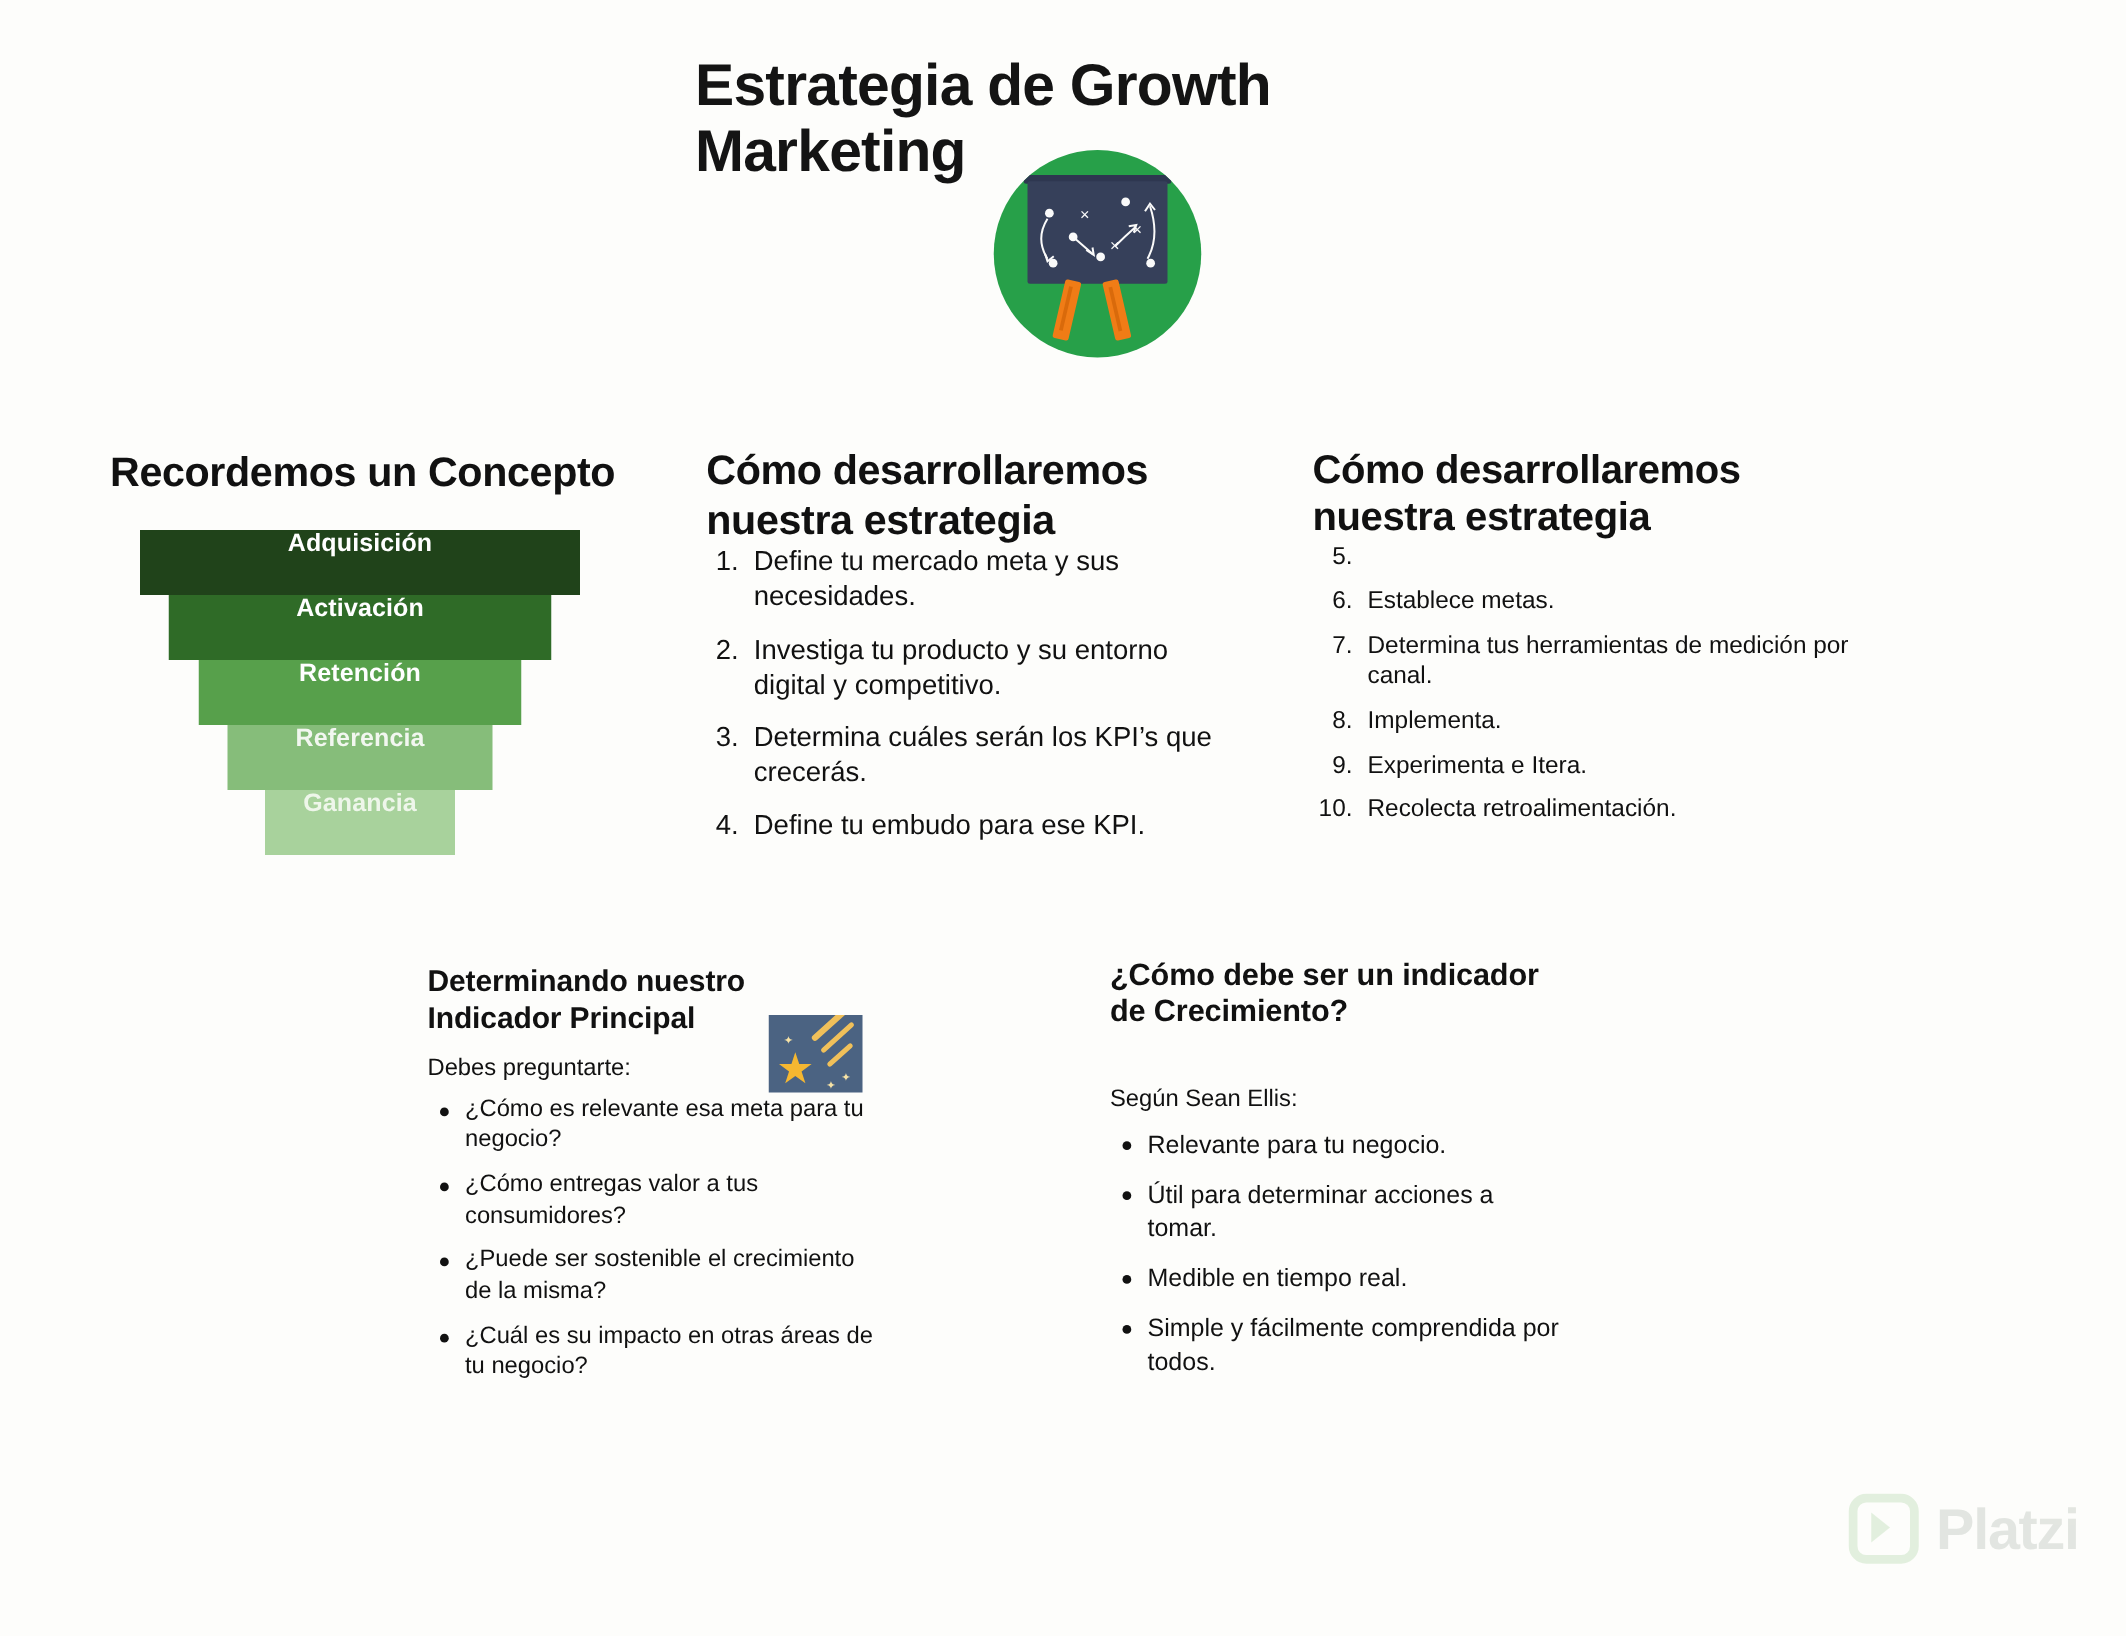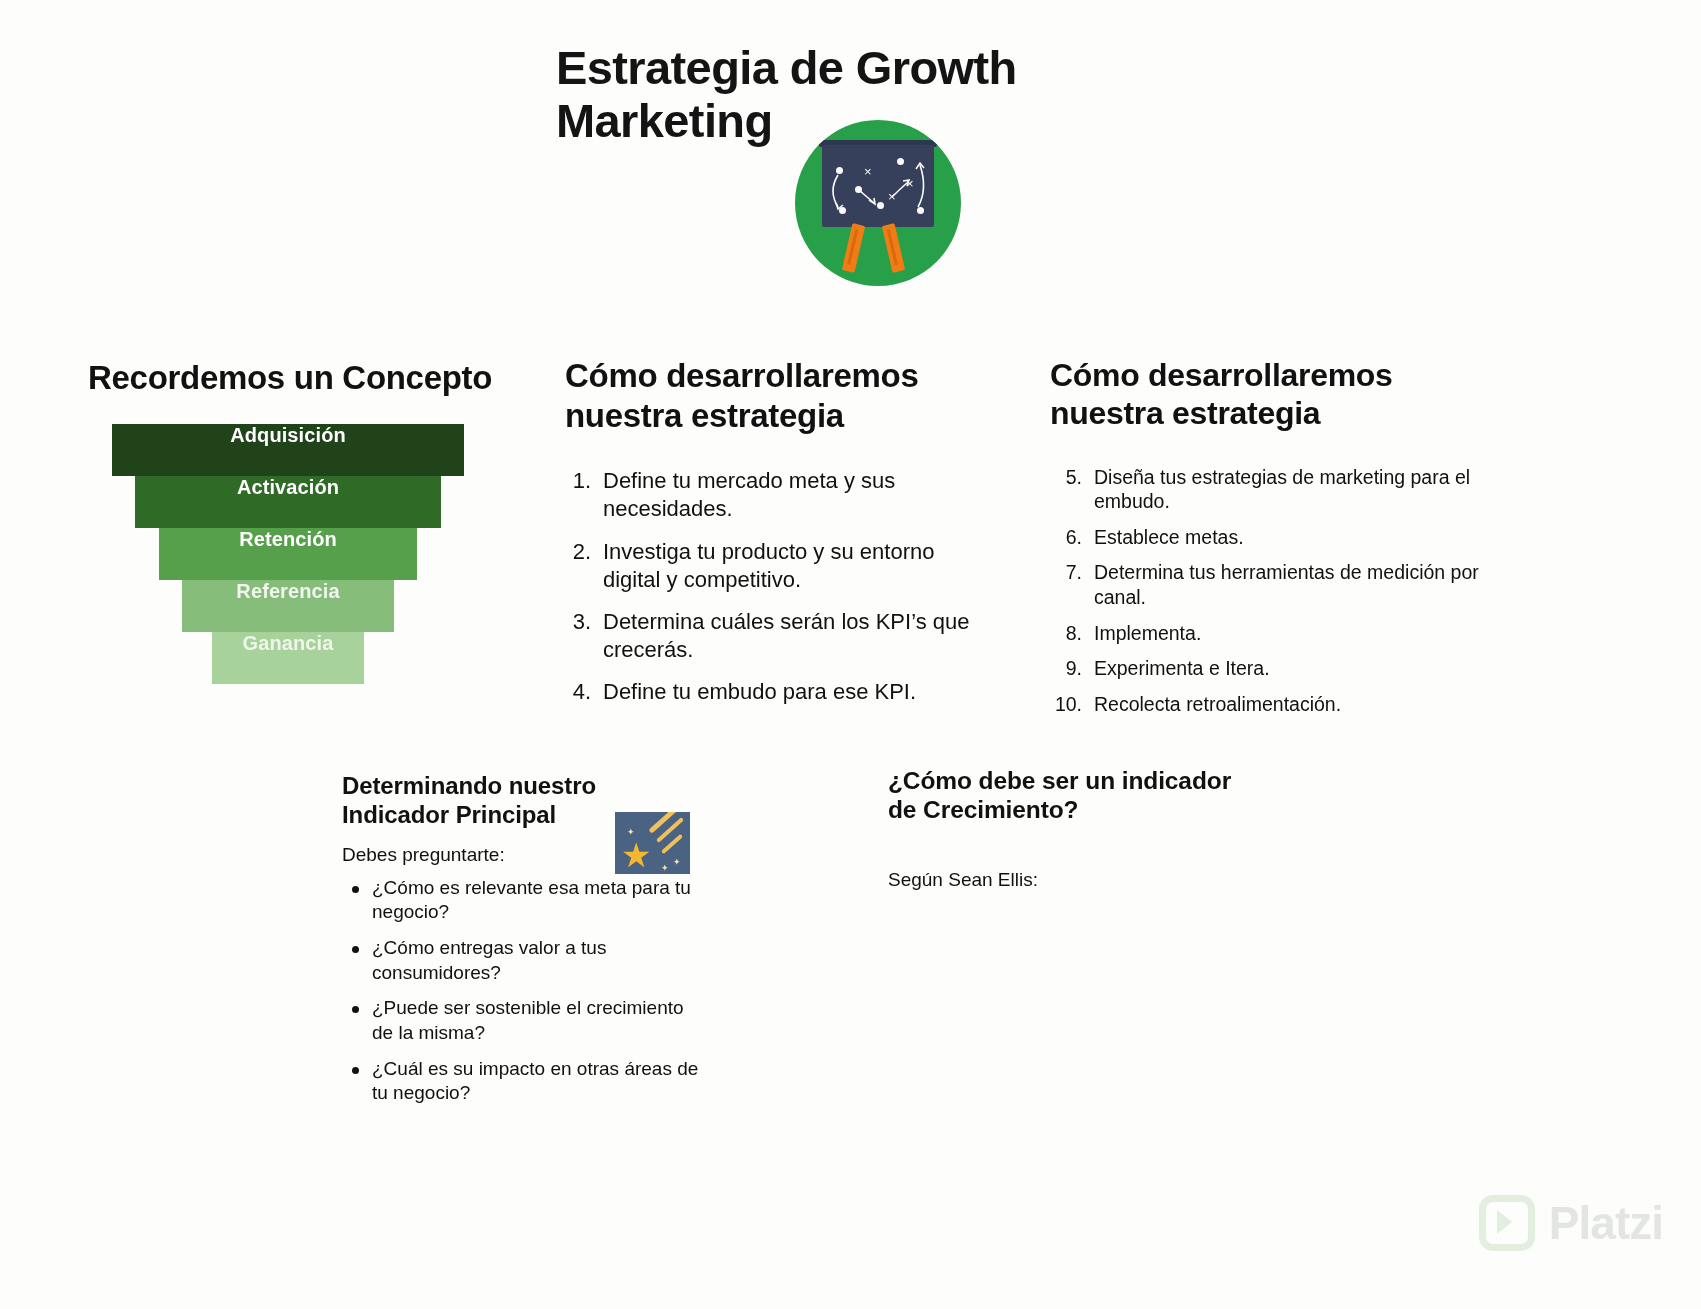--- a/index.html
+++ b/index.html
@@ -123,21 +123,21 @@
     color: #ffffff;
     font-weight: 700;
     font-size: 20px;
     letter-spacing: 0.1px;
   }
 
   
   .list-col { position: absolute; }
   .list-col.mid  { left: 565px;  top: 356px; width: 430px; }
   .list-col.right{ left: 1050px; top: 356px; width: 430px; }
-  .list-col .col-heading { margin-bottom: 32px; }
+  .list-col .col-heading { }
 
   ol.numbered {
     list-style: none;
     font-size: 21.5px;
     line-height: 1.28;
     color: #111;
   }
   ol.numbered li {
     display: flex;
     margin-bottom: 14px;
@@ -344,21 +344,20 @@
           <span class="txt">Define tu embudo para ese KPI.</span>
         </li>
       </ol>
   </div>
 
   <div class="list-col right">
     <div class="col-heading">Cómo desarrollaremos nuestra estrategia</div>
     <ol class="numbered" id="list-right">
         <li>
           <span class="num">5.</span>
-          <span class="txt">Diseña tus estrategias de marketing para el embudo.</span>
         </li>
         <li>
           <span class="num">6.</span>
           <span class="txt">Establece metas.</span>
         </li>
         <li>
           <span class="num">7.</span>
           <span class="txt">Determina tus herramientas de medición por canal.</span>
         </li>
         <li>
@@ -393,20 +392,26 @@
     <span class="streak" style="left:44px; top:30px; width:26px; height:4px;"></span>
     <span class="spark" style="left:12px; top:16px;">✦</span>
     <span class="spark" style="left:58px; top:46px;">✦</span>
     <span class="spark" style="left:46px; top:52px;">✦</span>
     <span class="big-star">★</span>
   </div>
 
   <div class="bottom-block right">
     <div class="sub-heading">¿Cómo debe ser un indicador de Crecimiento?</div>
     <div class="lead-in">Según Sean Ellis:</div>
+    <ul class="bullets" id="bullets-right">
+        <li>Relevante para tu negocio.</li>
+        <li>Útil para determinar acciones a tomar.</li>
+        <li>Medible en tiempo real.</li>
+        <li>Simple y fácilmente comprendida por todos.</li>
+      </ul>
   </div>
 
   <div class="watermark">
     <span class="wm-mark"></span>
     <span class="wm-text">Platzi</span>
   </div>
 
 </div>
 
 </body></html>

